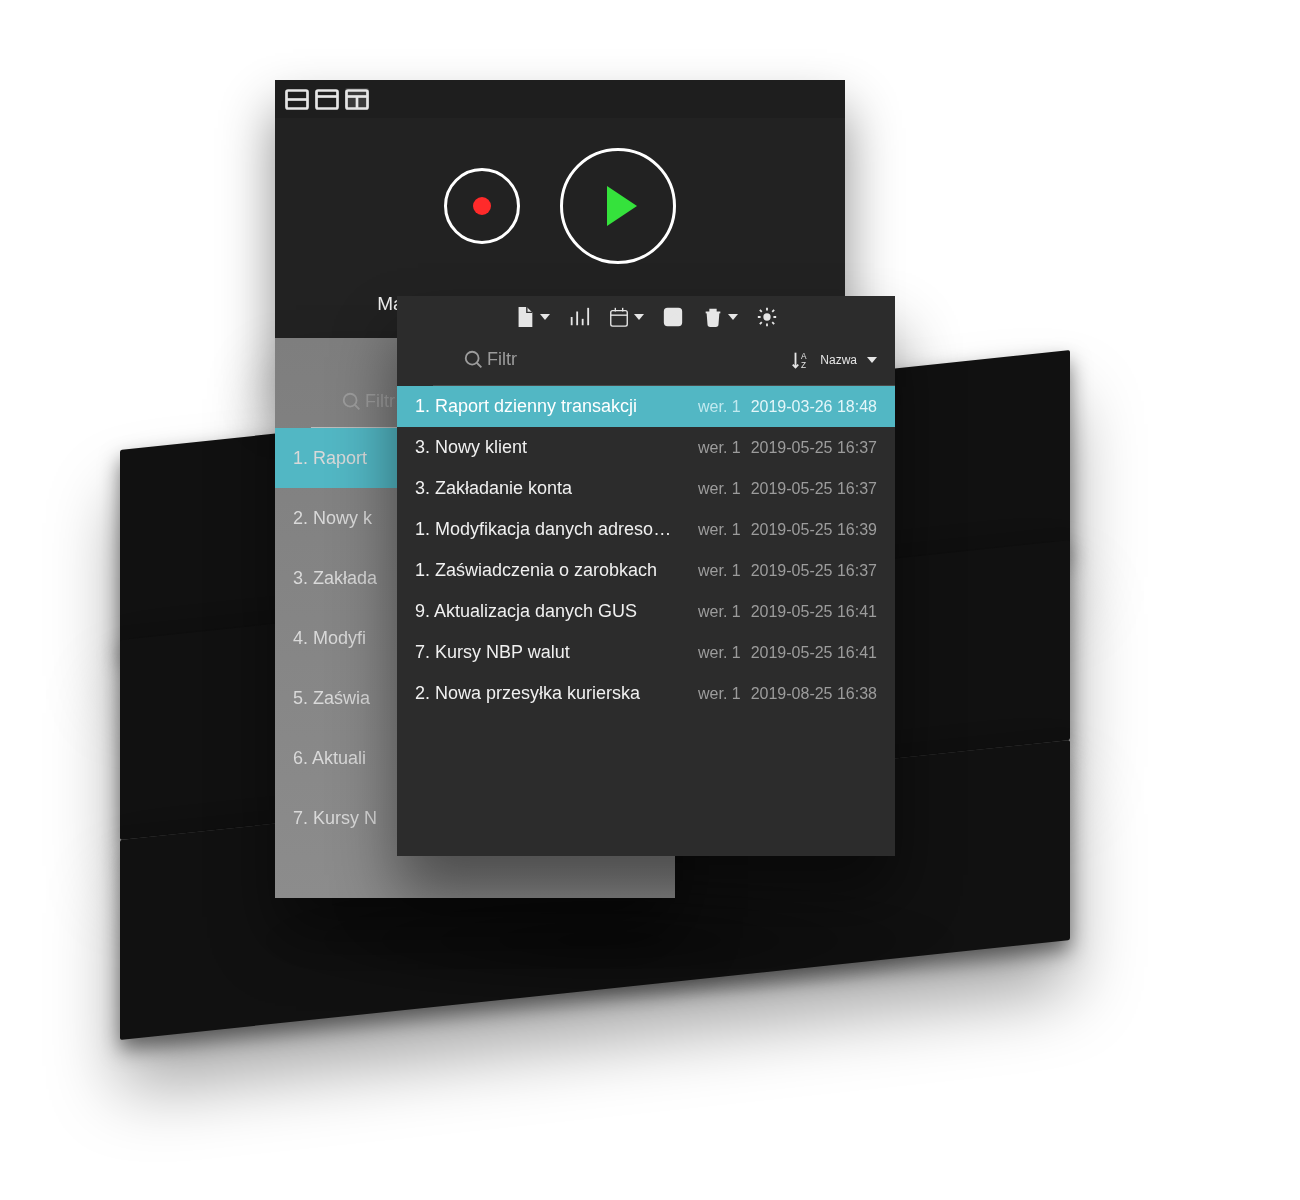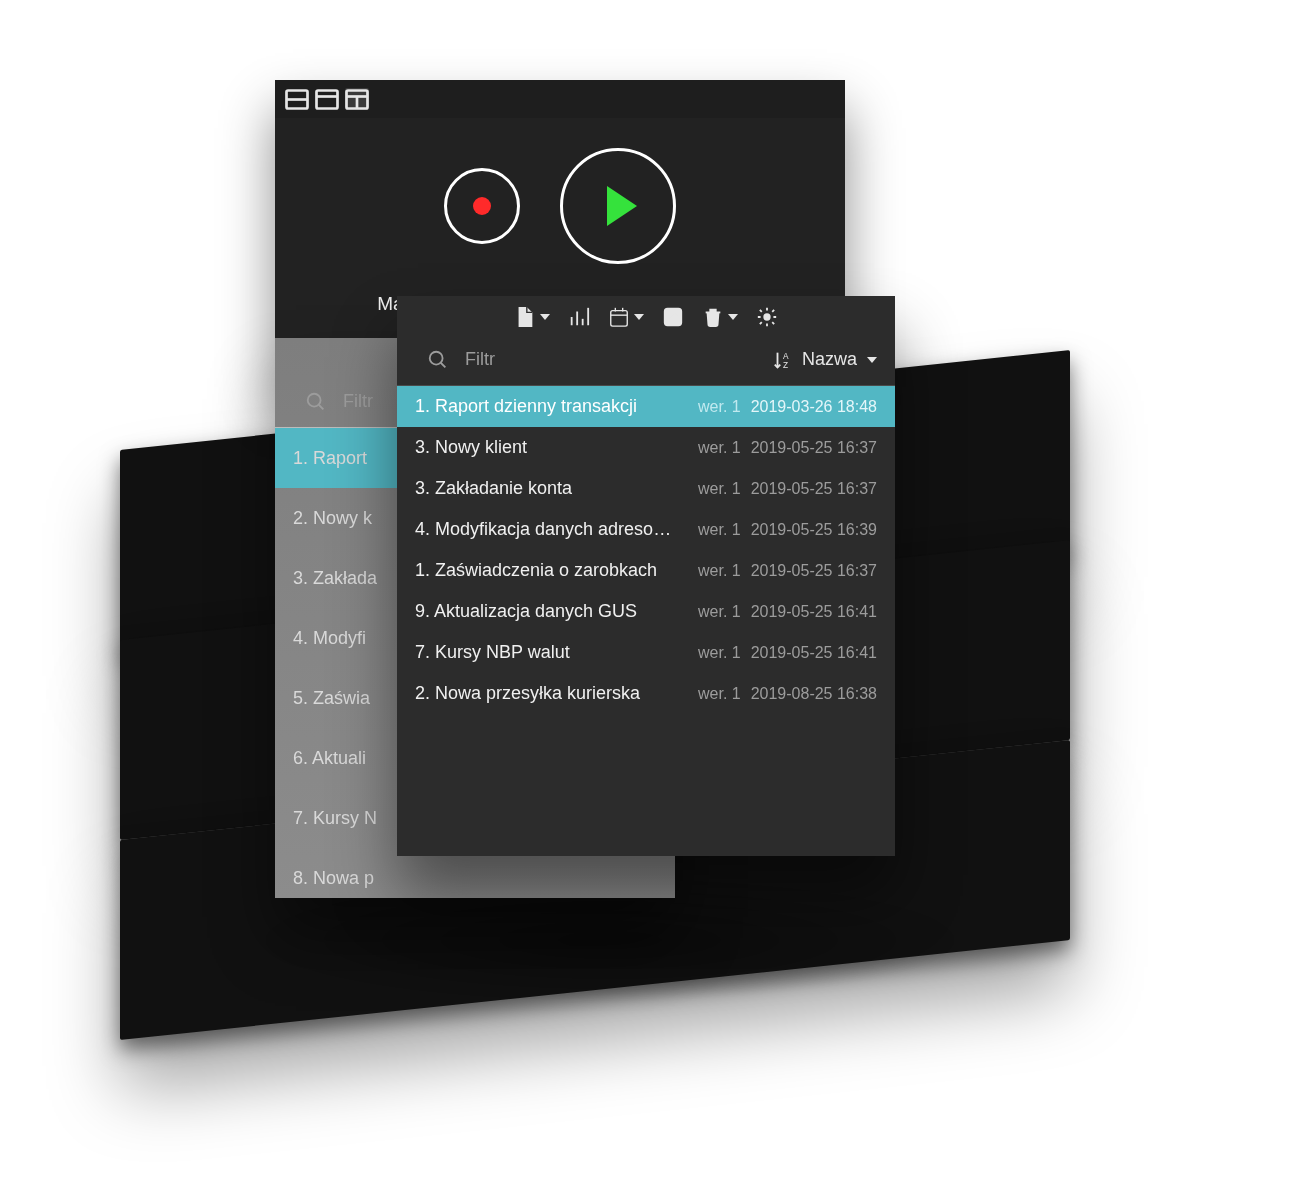--- a/index.html
+++ b/index.html
@@ -134,42 +134,42 @@
     border-left:5px solid transparent;
     border-right:5px solid transparent;
     border-top:6px solid var(--icon);
     margin-left:2px;
   }
 
   .filter-row{
     display:flex;
     align-items:center;
     padding: 10px 18px 14px 30px;
-    gap:14px;
     border-bottom:1px solid #4a4a4a;
+    margin-left:36px;
   }
   .filter-row svg{ width:22px;height:22px; stroke:var(--muted); fill:none; stroke-width:2;}
   .filter-input{
     flex:1;
     background:transparent;
     border:none;
     color:#f0f0f0;
     font-size:18px;
     outline:none;
   }
   .filter-input::placeholder{ color:var(--muted); }
 
   .sort-picker{
     display:flex;
     align-items:center;
     gap:8px;
     cursor:pointer;
   }
   .sort-picker svg{ stroke:var(--icon); fill:var(--icon);}
-  .sort-label{ font-size:18px; color:var(--icon); }
+  .sort-label{ font-size:12px; color:var(--icon); }
 
   .list{
     display:flex;
     flex-direction:column;
   }
   .row{
     display:flex;
     align-items:center;
     padding: 10px 18px;
     font-size:18px;
@@ -305,23 +305,20 @@
           <span class="name">4. Modyfi</span>
         </div>
         <div class="row">
           <span class="name">5. Zaświa</span>
         </div>
         <div class="row">
           <span class="name">6. Aktuali</span>
         </div>
         <div class="row">
           <span class="name">7. Kursy N</span>
-        </div>
-        <div class="row">
-          <span class="name">8. Nowa p</span>
         </div>
       </div>
   </div>
 
   <div class="panel panel-front">
 
     <div class="toolbar">
       <span class="tbtn">
         <svg viewBox="0 0 20 24">
             <path d="M3 1h9l6 6v16H3z" fill="#e6e6e6" stroke="none"></path>
@@ -396,21 +393,21 @@
           <span class="name">3. Nowy klient</span>
           <span class="ver">wer. 1</span>
           <span class="date">2019-05-25 16:37</span>
         </div>
         <div class="row">
           <span class="name">3. Zakładanie konta</span>
           <span class="ver">wer. 1</span>
           <span class="date">2019-05-25 16:37</span>
         </div>
         <div class="row">
-          <span class="name">4. Modyfikacja danych adreso…</span>
+          <span class="name">1. Modyfikacja danych adreso…</span>
           <span class="ver">wer. 1</span>
           <span class="date">2019-05-25 16:39</span>
         </div>
         <div class="row">
           <span class="name">1. Zaświadczenia o zarobkach</span>
           <span class="ver">wer. 1</span>
           <span class="date">2019-05-25 16:37</span>
         </div>
         <div class="row">
           <span class="name">9. Aktualizacja danych GUS</span>

